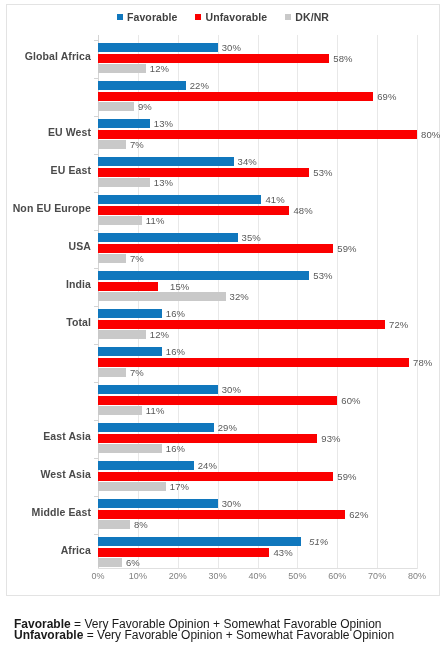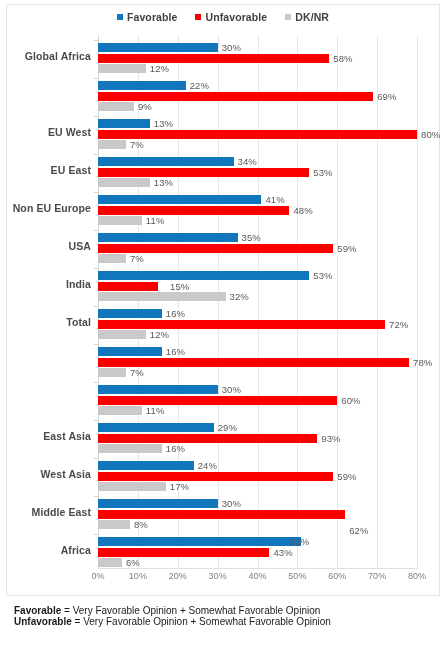--- a/index.html
+++ b/index.html
@@ -152,22 +152,22 @@
   #footer {
     position: absolute;
     left: 0;
     top: 600px;
     width: 446px;
     height: 46px;
   }
   #footnotes {
     position: absolute;
     left: 14px;
-    top: 5px;
-    font-size: 10px;
+    top: 19px;
+    font-size: 12px;
     color: #1a1a1a;
     line-height: 11px;
   }
   .footnote-line {
     white-space: nowrap;
   }
   .footnote-key {
     font-weight: bold;
   }
 
@@ -445,33 +445,33 @@
         </div>
         <div class="group" style="top: 461px;">
           <div class="tick-mark" style="top: 0px;"></div>
           <div class="group-label">Middle East</div>
           <div class="bar-row" style="top: 3px; width: 100%;">
             <div class="bar" style="width: 119.625px; background: rgb(16, 119, 189);"></div>
             <div class="bar-value" style="left: 123.625px;">30%</div>
           </div>
           <div class="bar-row" style="top: 13.5px; width: 100%;">
             <div class="bar" style="width: 247.225px; background: rgb(251, 0, 0);"></div>
-            <div class="bar-value" style="left: 251.225px; margin-top: 16px;">62%</div>
+            <div class="bar-value" style="left: 251.225px;">62%</div>
           </div>
           <div class="bar-row" style="top: 24px; width: 100%;">
             <div class="bar" style="width: 31.9px; background: rgb(201, 201, 201);"></div>
             <div class="bar-value" style="left: 35.9px;">8%</div>
           </div>
         </div>
         <div class="group" style="top: 499px;">
           <div class="tick-mark" style="top: 0px;"></div>
           <div class="group-label">Africa</div>
           <div class="bar-row" style="top: 3px; width: 100%;">
             <div class="bar" style="width: 203.362px; background: rgb(16, 119, 189);"></div>
-            <div class="bar-value" style="left: 192px;">51%</div>
+            <div class="bar-value" style="left: 211px; font-style: italic;">51%</div>
           </div>
           <div class="bar-row" style="top: 13.5px; width: 100%;">
             <div class="bar" style="width: 171.463px; background: rgb(251, 0, 0);"></div>
             <div class="bar-value" style="left: 175.463px;">43%</div>
           </div>
           <div class="bar-row" style="top: 24px; width: 100%;">
             <div class="bar" style="width: 23.925px; background: rgb(201, 201, 201);"></div>
             <div class="bar-value" style="left: 27.925px;">6%</div>
           </div>
         </div>

